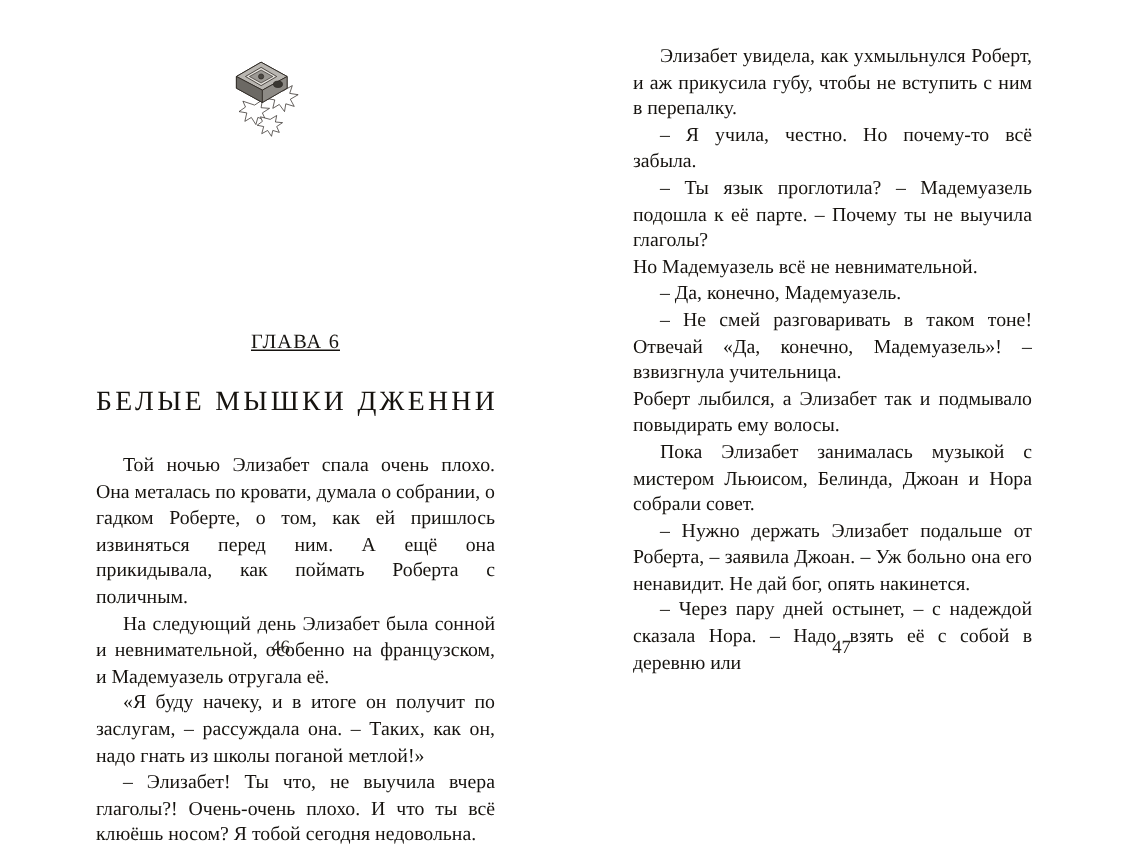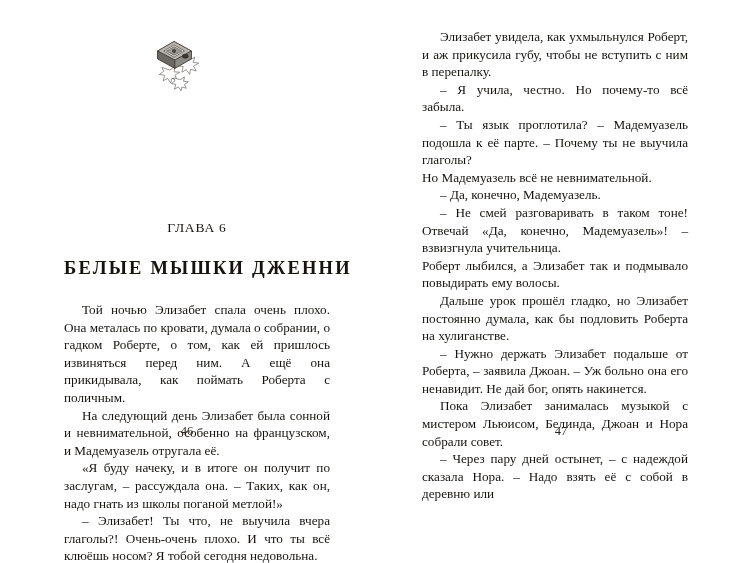--- a/index.html
+++ b/index.html
@@ -43,26 +43,27 @@
     top: 8px;
     width: 86px;
     height: 52px;
   }
   .chapter-label {
     text-align: center;
     font-size: 13.5px;
     letter-spacing: 0.8px;
     margin-top: 38px;
     margin-bottom: 0;
+    text-decoration: underline;
   }
   .chapter-title {
     text-align: center;
     font-size: 18.5px;
     letter-spacing: 2.2px;
-    font-weight: bold;
+    font-weight: normal;
     margin: 22px 0 22px 0;
     white-space: nowrap;
   }
   .body-text p {
     margin: 0;
     font-size: 13.2px;
     line-height: 17.6px;
     text-align: justify;
     text-indent: 18px;
     hyphens: manual;
@@ -134,22 +135,21 @@
 
   <div class="page page-right">
     <div class="body-text">
       <p>Элизабет увидела, как ухмыльнулся Роберт, и аж прикусила губу, чтобы не вступить с ним в перепалку.</p>
       <p>– Я учила, честно. Но почему-то всё забыла.</p>
       <p>– Ты язык проглотила? – Мадемуазель подошла к её парте. – Почему ты не выучила глаголы?</p>
       <p class="noindent">Но Мадемуазель всё не невнимательной.</p>
       <p>– Да, конечно, Мадемуазель.</p>
       <p>– Не смей разговаривать в таком тоне! Отвечай «Да, конечно, Мадемуазель»! – взвизгнула учительница.</p>
       <p class="noindent">Роберт лыбился, а Элизабет так и подмывало повыдирать ему волосы.</p>
-      <p>Дальше урок прошёл гладко, но Элизабет постоянно думала, как бы подловить Роберта на хулиганстве.</p>
+      <p>Пока Элизабет занималась музыкой с мистером Льюисом, Белинда, Джоан и Нора собрали совет.</p>
       <p>– Нужно держать Элизабет подальше от Роберта, – заявила Джоан. – Уж больно она его ненавидит. Не дай бог, опять накинется.</p>
-      <p>Пока Элизабет занималась музыкой с мистером Льюисом, Белинда, Джоан и Нора собрали совет.</p>
       <p>– Через пару дней остынет, – с надеждой сказала Нора. – Надо взять её с собой в деревню или</p>
     </div>
 
     <div class="folio">47</div>
   </div>
 
 </div>
 
 </body></html>

